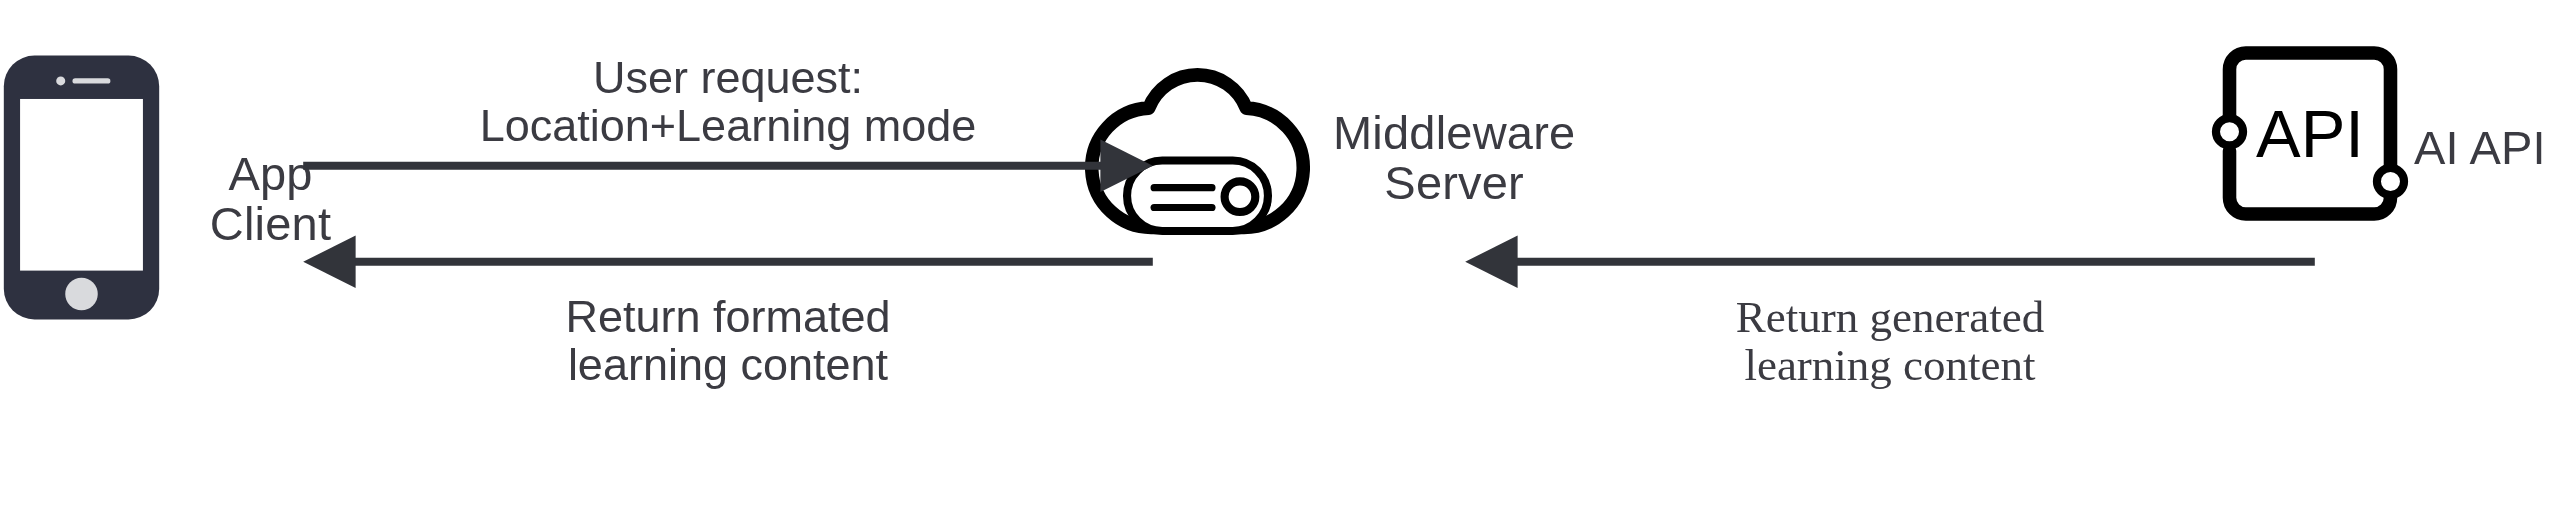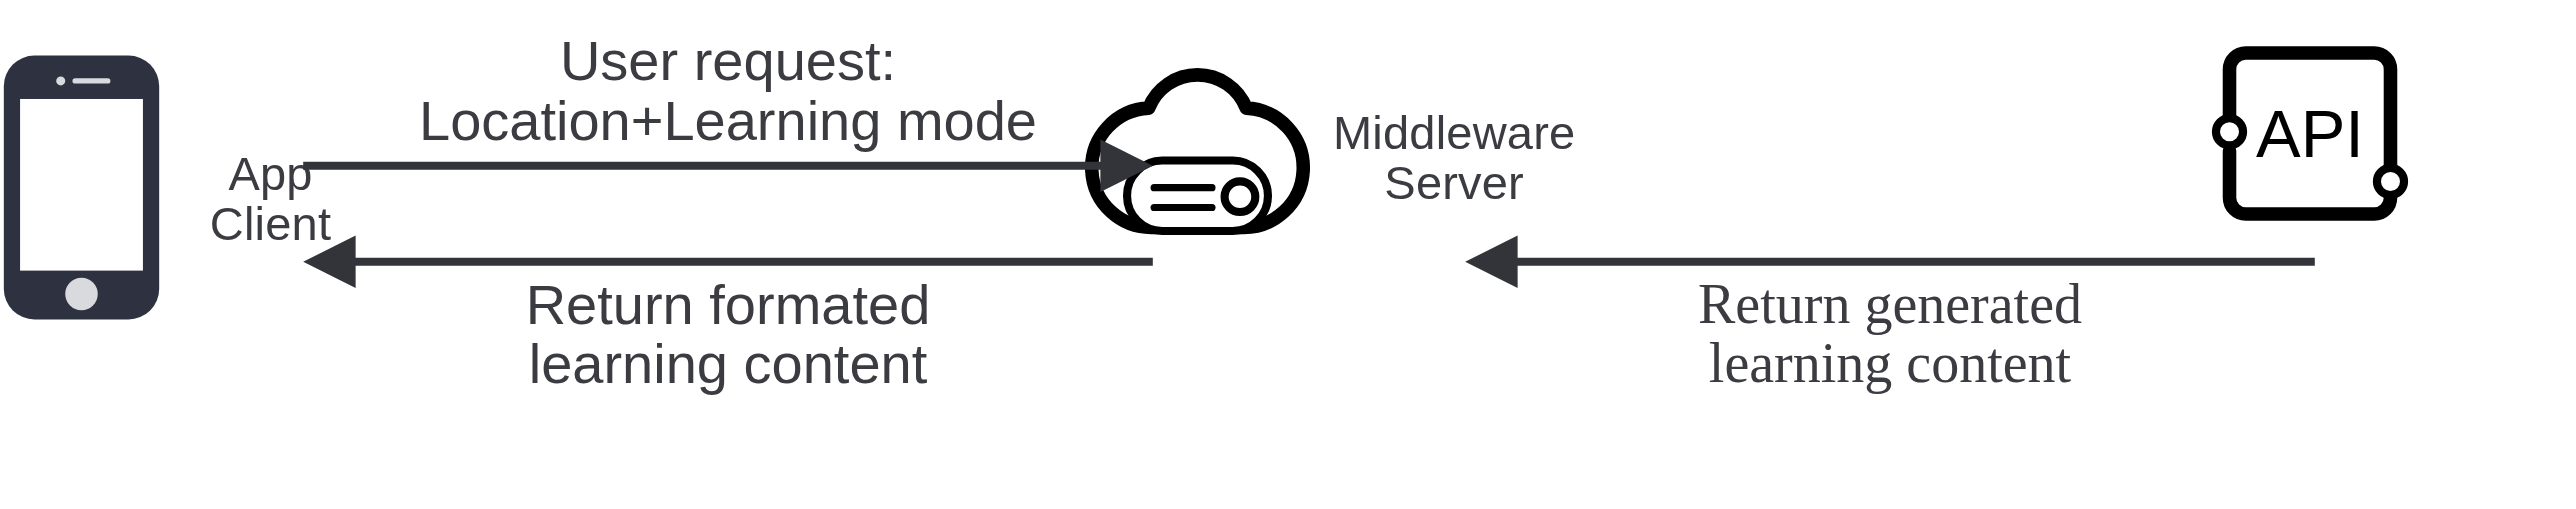--- a/index.html
+++ b/index.html
@@ -70,30 +70,30 @@
     display: block;
     line-height: 0;
   }
 
   
   .connector {
     position: absolute;
   }
   .edge-label {
     position: absolute;
-    font-size: 56px;
+    font-size: 45px;
     color: #3b3b42;
     line-height: 1.07;
     text-align: center;
     white-space: pre-line;
     width: 100%;
     left: 0;
   }
   .edge-label.above { bottom: 100%; margin-bottom: 3.6px; }
-  .edge-label.below { top: 100%; margin-top: 1px; }
+  .edge-label.below { top: 100%; margin-top: 19px; }
 
   .arrow-svg { display: block; overflow: visible; }
 
   
   #connector-left-forward {
     left: 303px;
     top: 154px;
     width: 850px;
     height: 23.5px;
   }
@@ -164,20 +164,21 @@
 
           <path d="M26,130 L26,182 a18,18 0 0 0 18,18 L186,200 a18,18 0 0 0 18,-18 L204,176"></path>
         </g>
 
         <circle cx="26" cy="109" r="15" fill="#ffffff" stroke="#000000" stroke-width="9"></circle>
         <circle cx="204" cy="164" r="15" fill="#ffffff" stroke="#000000" stroke-width="9"></circle>
 
         <text x="115" y="137" text-anchor="middle" font-family="Liberation Sans, sans-serif" font-size="74" fill="#000000">API</text>
       </svg>
     </span>
+    <div class="node-label">AI API</div>
   </div>
 
   <div class="connector" id="connector-left-forward">
     <div class="edge-label above">User request:
 Location+Learning mode</div>
     <svg class="arrow-svg" width="850" height="23.5" viewBox="0 0 940 26" xmlns="http://www.w3.org/2000/svg">
       <line x1="0" y1="13" x2="890" y2="13" stroke="#32343a" stroke-width="9"></line>
       <polygon points="940,13 882,42 882,-16" fill="#32343a"></polygon>
     </svg>
   </div>

